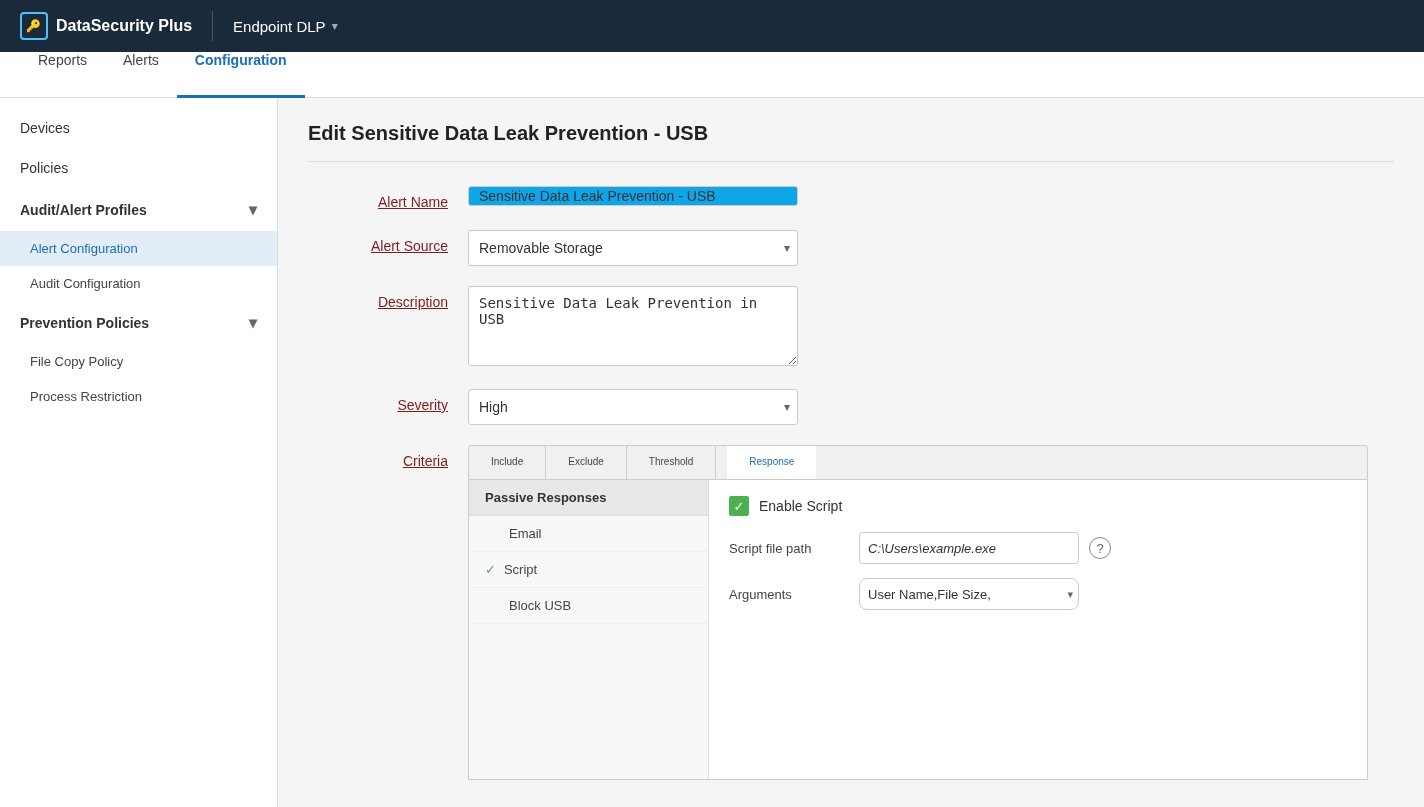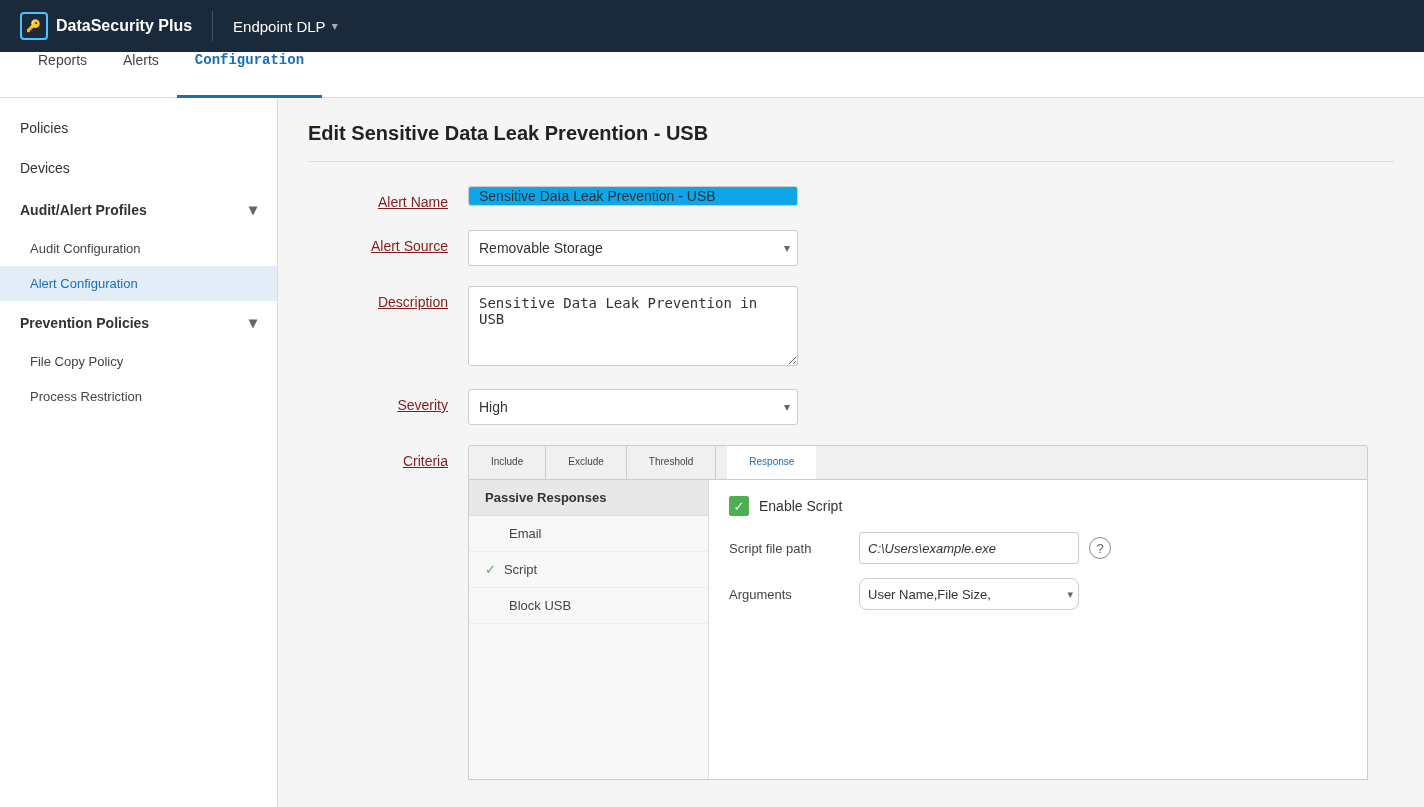--- a/index.html
+++ b/index.html
@@ -64,21 +64,20 @@
       cursor: pointer;
       color: #444;
       font-size: 14px;
       border-bottom: 3px solid transparent;
       margin-bottom: -1px;
     }
     .navbar-item.active {
       color: #1a6eb5;
       border-bottom: 3px solid #1a6eb5;
       font-weight: 600;
-      font-family: Liberation Mono, monospace;
     }
 
     
     .layout {
       display: flex;
       height: calc(807px - 52px - 46px);
     }
 
     
     .sidebar {
@@ -367,34 +366,34 @@
   </div>
   <div class="navbar-item active">
     <span>Configuration</span>
   </div>
 </div>
 
 <div class="layout">
 
   <div class="sidebar">
     <div class="sidebar-item">
+      <span>Devices</span>
+    </div>
+    <div class="sidebar-item">
       <span>Policies</span>
-    </div>
-    <div class="sidebar-item">
-      <span>Devices</span>
     </div>
     <div class="sidebar-section">
       <span>Audit/Alert Profiles</span>
       <span class="chevron">▾</span>
     </div>
+    <div class="sidebar-subitem active">
+      <span>Alert Configuration</span>
+    </div>
     <div class="sidebar-subitem">
       <span>Audit Configuration</span>
-    </div>
-    <div class="sidebar-subitem active">
-      <span>Alert Configuration</span>
     </div>
     <div class="sidebar-section">
       <span>Prevention Policies</span>
       <span class="chevron">▾</span>
     </div>
     <div class="sidebar-subitem">
       <span>File Copy Policy</span>
     </div>
     <div class="sidebar-subitem">
       <span>Process Restriction</span>

